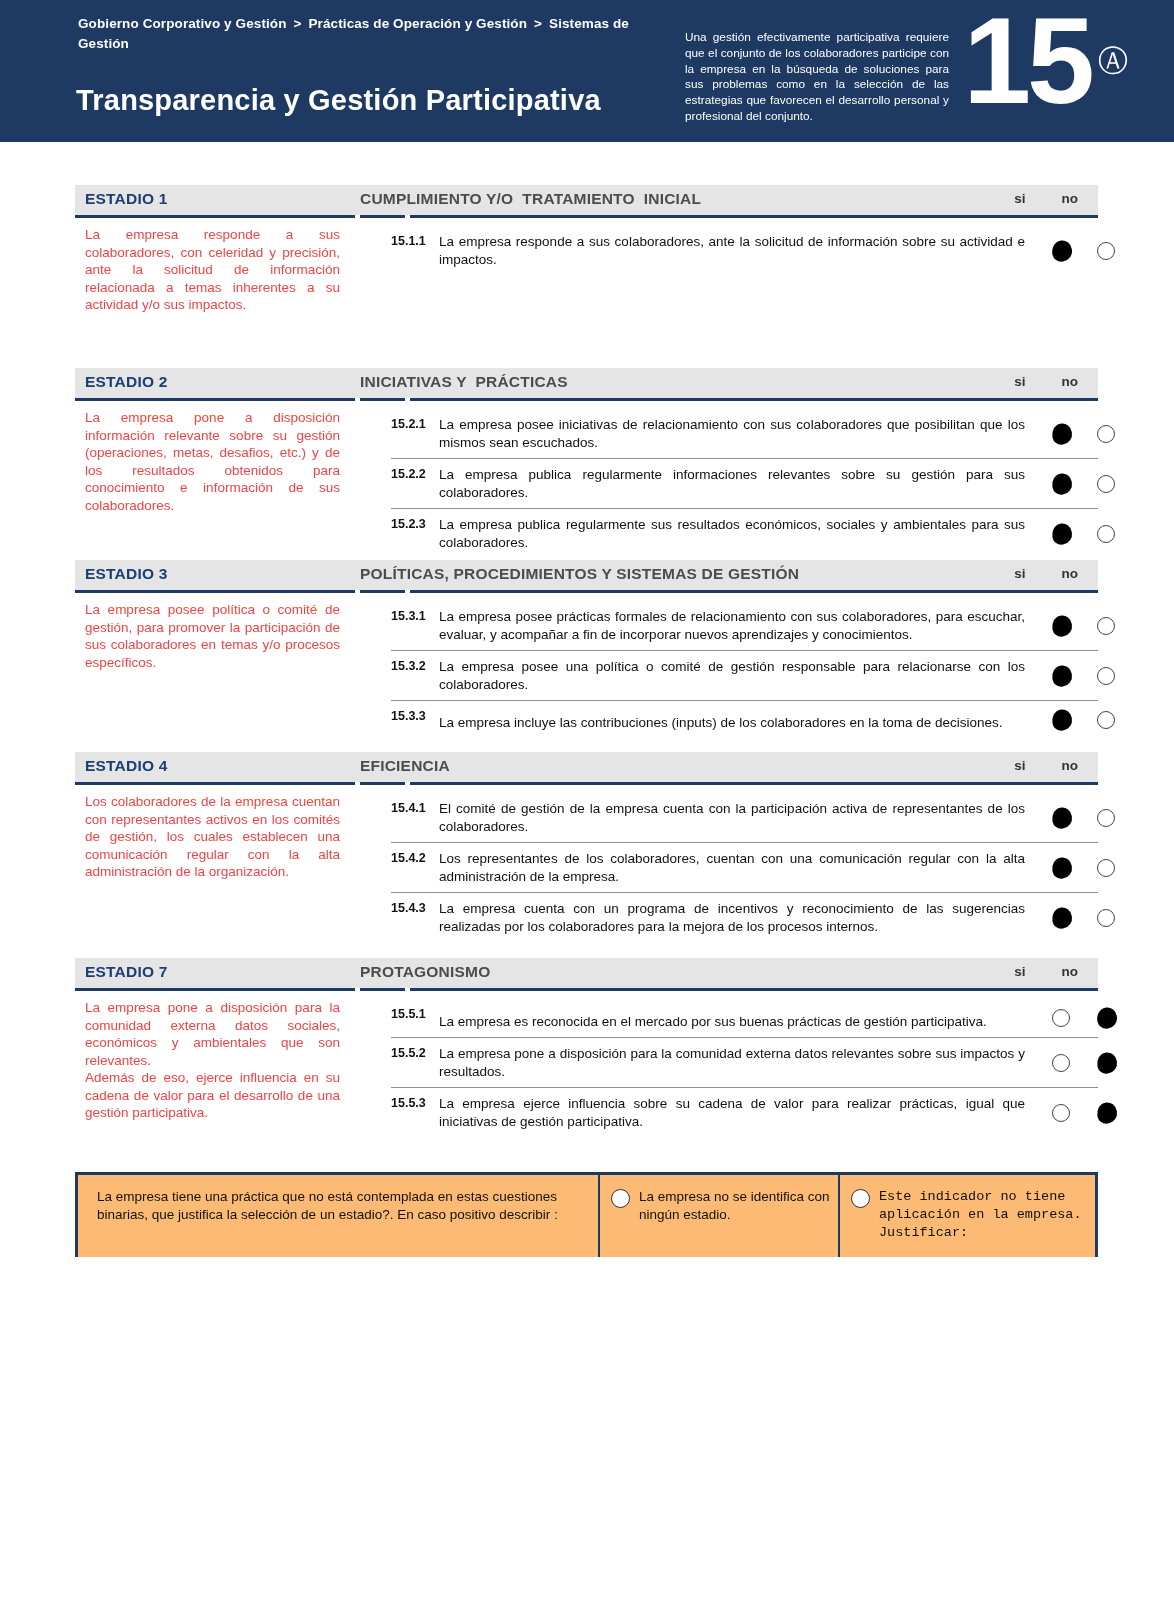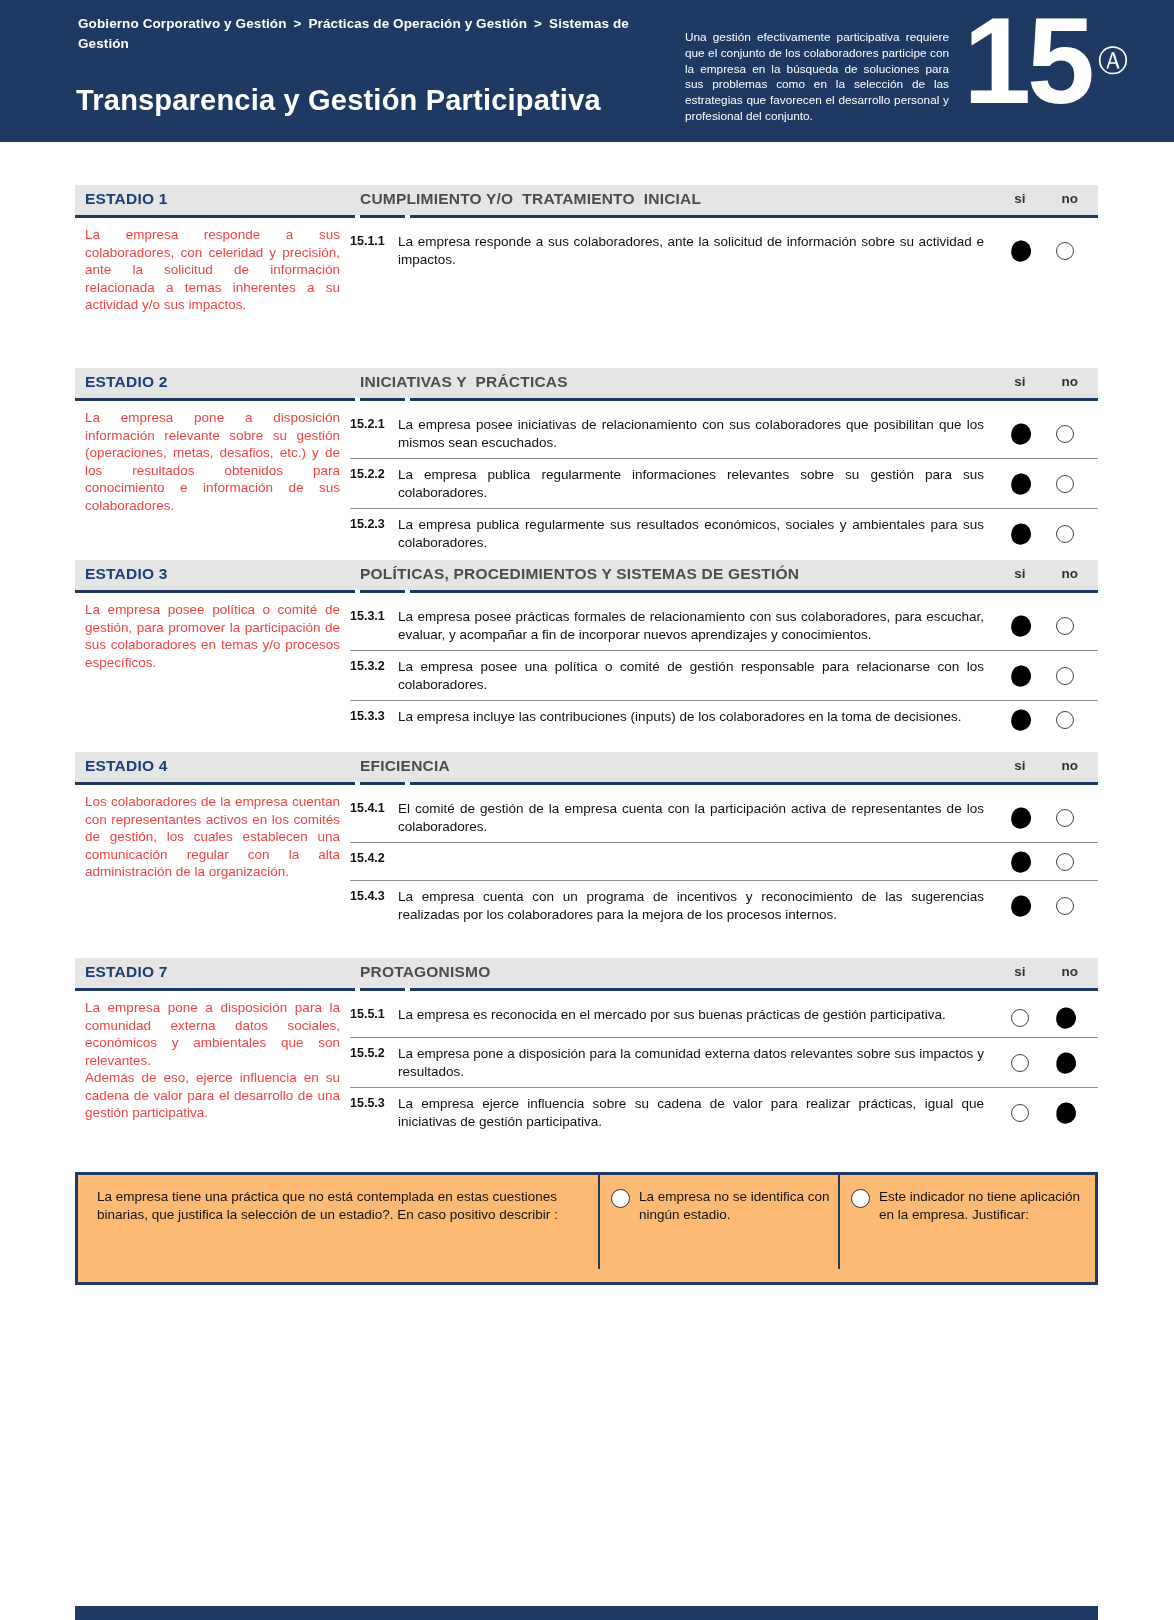--- a/index.html
+++ b/index.html
@@ -1,18 +1,18 @@
 <!DOCTYPE html>
 <html><head>
 <meta charset="utf-8">
 <style>
   * { margin:0; padding:0; box-sizing:border-box; }
   html,body { background:#fff; }
   body { font-family:"Liberation Sans","DejaVu Sans",sans-serif; }
-  .page { position:relative; width:1174px; height:1620px; background:#ffffff; overflow:hidden; }
+  .page { position:relative; width:1174px; height:1257px; background:#ffffff; overflow:hidden; }
 
   
   .topbar { position:relative; width:100%; height:142px; background:#1e3a63; color:#fff; }
   .breadcrumb { position:absolute; left:78px; top:14px; width:580px;
                 font-size:13.5px; font-weight:bold; line-height:20px; letter-spacing:0.1px; }
   .breadcrumb .sep { margin:0 7px; font-weight:bold; }
   .page-title { position:absolute; left:76px; top:84px; font-size:29px; font-weight:600; letter-spacing:0.2px; }
   .intro { position:absolute; left:685px; top:30px; width:264px; font-size:11.8px; line-height:15.8px; text-align:justify; }
   .big-number { position:absolute; left:952px; top:-10px; width:150px; font-size:122px; line-height:142px;
                 font-weight:bold; letter-spacing:-4px; text-align:center; }
@@ -35,41 +35,41 @@
   .rule i { position:absolute; top:0; height:3px; background:#1e3a63; }
   .rule .r1 { left:0;   width:280px; }
   .rule .r2 { left:285px; width:45px; }
   .rule .r3 { left:335px; width:688px; }
 
   .stage-body { display:flex; padding-top:8px; }
   .desc { width:255px; margin-left:10px; font-size:13.5px; line-height:17.5px; color:#ef4444;
           text-align:justify; white-space:pre-line; flex:none; }
   .questions { flex:1; margin-left:10px; }
 
-  .qrow { position:relative; display:flex; align-items:flex-start; padding:7px 0; min-height:38px; }
+  .qrow { position:relative; display:flex; align-items:flex-end; padding:7px 0; min-height:38px;margin-left:41px; }
   .qrow + .qrow { border-top:1px solid #8f8f8f; }
   .qnum { width:48px; font-size:12.5px; font-weight:bold; color:#111; flex:none; align-self:flex-start; padding-top:1px; }
   .qtext { width:586px; font-size:13.5px; line-height:17.5px; color:#111; text-align:justify; }
 
   .radio { position:absolute; top:50%; transform:translateY(-50%); width:18px; height:18px;
            border:1.4px solid #444; border-radius:50%; background:#fff; }
   .radio.pos-si { left:661px; }
   .radio.pos-no { left:706px; }
   .radio.filled { width:20px; height:21px; border:none; background:#000;
                   border-radius:52% 48% 55% 45% / 58% 50% 50% 44%;
                   transform:translateY(-50%) rotate(-10deg); }
 
   
   .note-box { display:flex; margin:28px 76px 0 75px; width:1023px; min-height:113px;
               background:#fdba74; border:3px solid #1e3a63; }
   .note-cell { font-size:13.5px; line-height:18px; color:#111; }
   .cell-left { width:520px; padding:13px 24px 0 19px; }
   .vdiv { width:2px; background:#1e3a63; align-self:stretch; margin-bottom:13px; flex:none; }
   .cell-mid { width:238px; padding:13px 8px 0 11px; display:flex; }
-  .cell-right { flex:1; padding:13px 10px 8px 11px; display:flex; }
+  .cell-right { flex:1; padding:13px 10px 8px 11px; display:flex;font-family:Liberation Mono, monospace; }
   .opt-radio { flex:none; width:19px; height:19px; border:1.5px solid #333; border-radius:50%;
                background:#fdfdfd; margin:1px 9px 0 0; }
 
   .bottom-bar { position:absolute; left:75px; top:1606px; width:1023px; height:14px; background:#1e3a63; }
 </style>
 </head>
 <body>
 
 <div class="page">
 
@@ -200,20 +200,21 @@
         <div class="desc">Los colaboradores de la empresa cuentan con representantes activos en los comités de gestión, los cuales establecen una comunicación regular con la alta administración de la organización.</div>
         <div class="questions">
           <div class="qrow">
             <span class="qnum">15.4.1</span>
             <span class="qtext">El comité de gestión de la empresa cuenta con la participación activa de representantes de los colaboradores.</span>
             <span class="radio pos-si filled"></span>
             <span class="radio pos-no"></span>
           </div>
           <div class="qrow">
             <span class="qnum">15.4.2</span>
+            <span class="qtext">Los representantes de los colaboradores, cuentan con una comunicación regular con la alta administración de la empresa.</span>
             <span class="radio pos-si filled"></span>
             <span class="radio pos-no"></span>
           </div>
           <div class="qrow">
             <span class="qnum">15.4.3</span>
             <span class="qtext">La empresa cuenta con un programa de incentivos y reconocimiento de las sugerencias realizadas por los colaboradores para la mejora de los procesos internos.</span>
             <span class="radio pos-si filled"></span>
             <span class="radio pos-no"></span>
           </div>
         </div>

